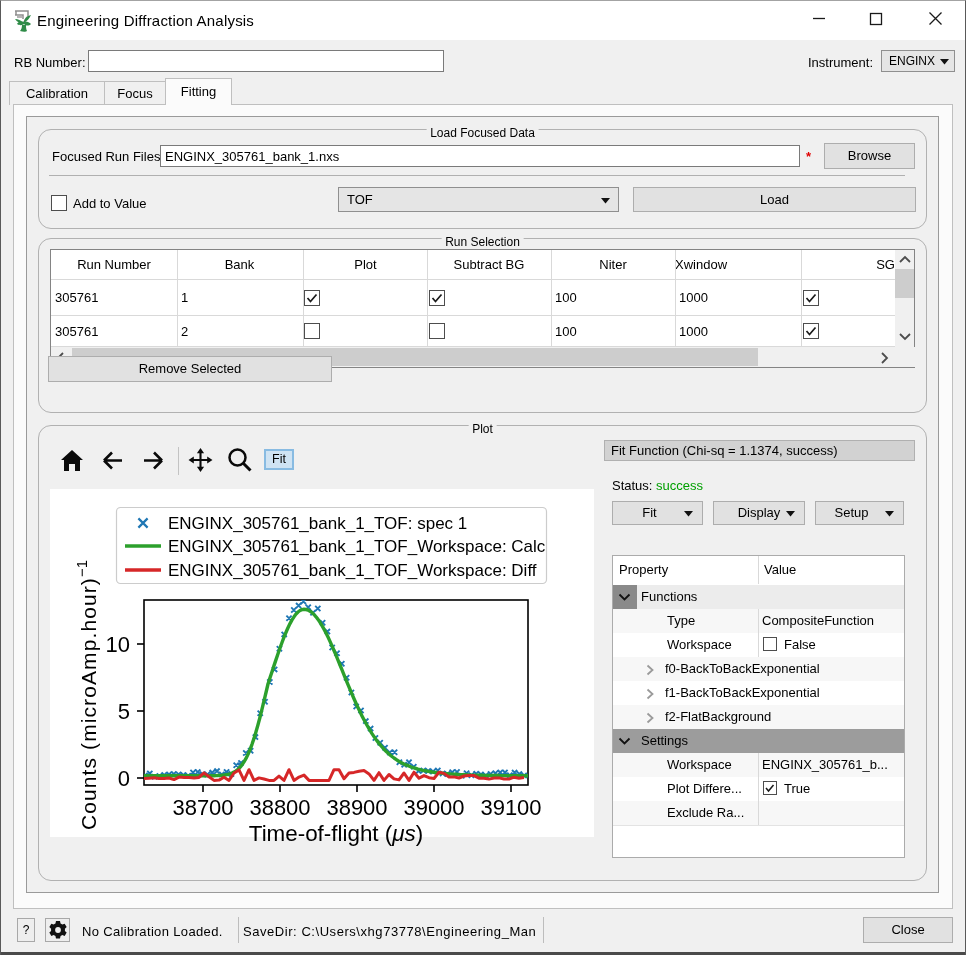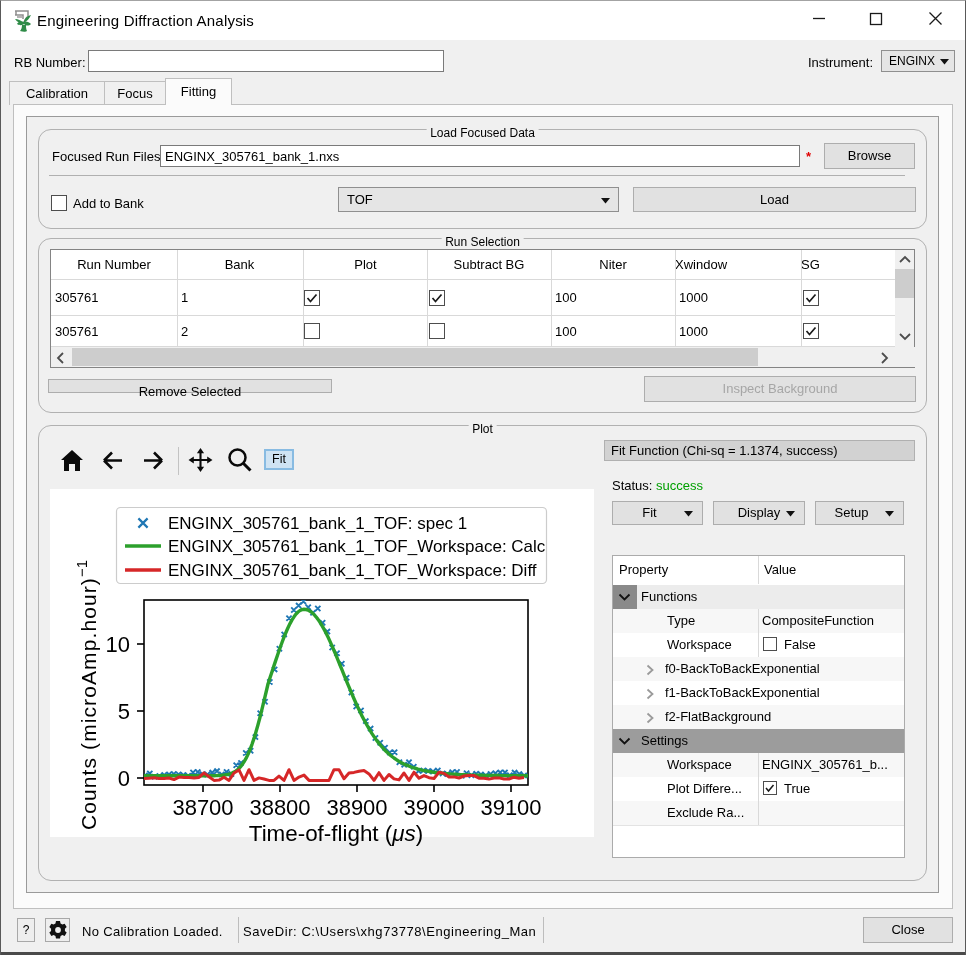--- a/index.html
+++ b/index.html
@@ -46,39 +46,39 @@
 <div class="abs" style="left:25px;top:115px;width:913px;height:777px;background:#f0f0f0;border:1px solid #9a9a9a"></div>
 <div class="grp" style="left:37px;top:128px;width:889px;height:100px">
       <span class="leg">Load Focused Data</span>
     </div>
 <div class="abs t13" style="left:51px;top:148px">Focused Run Files</div>
 <div class="input t13" style="left:159px;top:144px;width:285px;height:22px;width:640px;padding:3px 0 0 4px">ENGINX_305761_bank_1.nxs</div>
 <div class="abs" style="left:805px;top:148px;color:#e00000;font-size:13px;font-weight:bold">*</div>
 <div class="btn t13" style="left:823px;top:142px;width:91px;height:26px;line-height:24px">Browse</div>
 <div class="abs" style="left:48px;top:174px;width:856px;height:1px;background:#b0b0b0"></div>
 <div class="cb" style="left:50px;top:194px;width:16px;height:16px"></div>
-<div class="abs t13" style="left:72px;top:195px">Add to Bank</div>
+<div class="abs t13" style="left:72px;top:195px">Add to Value</div>
 <div class="combo t13" style="left:337px;top:186px;width:281px;height:25px">
       <span style="position:absolute;left:8px;top:4px">TOF</span>
 <svg class="abs" style="right:8px;top:10px" width="9" height="6">
         <path d="M0 0 L9 0 L4.5 5.5 Z" fill="#111"></path>
       </svg>
     </div>
 <div class="btn t13" style="left:632px;top:186px;width:283px;height:25px;line-height:23px">Load</div>
 <div class="grp" style="left:37px;top:237px;width:889px;height:175px">
       <span class="leg">Run Selection</span>
     </div>
 <div class="abs" style="left:49px;top:248px;width:865px;height:119px;background:#fff;border:1px solid #848484"></div>
 <div class="abs t13" style="left:50px;top:256px;width:126px;text-align:center">Run Number</div>
 <div class="abs t13" style="left:176px;top:256px;width:125px;text-align:center">Bank</div>
 <div class="abs t13" style="left:302px;top:256px;width:125px;text-align:center">Plot</div>
 <div class="abs t13" style="left:426px;top:256px;width:124px;text-align:center">Subtract BG</div>
 <div class="abs t13" style="left:550px;top:256px;width:124px;text-align:center">Niter</div>
 <div class="abs t13" style="left:674px;top:256px;width:126px;">Xwindow</div>
-<div class="abs t13" style="left:800px;top:256px;width:94px;text-align:left">SG</div>
+<div class="abs t13" style="left:800px;top:256px;width:94px;text-align:right">SG</div>
 <div class="abs" style="left:176px;top:249px;width:1px;height:97px;background:#d9d9d9"></div>
 <div class="abs" style="left:302px;top:249px;width:1px;height:97px;background:#d9d9d9"></div>
 <div class="abs" style="left:426px;top:249px;width:1px;height:97px;background:#d9d9d9"></div>
 <div class="abs" style="left:550px;top:249px;width:1px;height:97px;background:#d9d9d9"></div>
 <div class="abs" style="left:674px;top:249px;width:1px;height:97px;background:#d9d9d9"></div>
 <div class="abs" style="left:800px;top:249px;width:1px;height:97px;background:#d9d9d9"></div>
 <div class="abs" style="left:50px;top:278px;width:844px;height:1px;background:#d9d9d9"></div>
 <div class="abs" style="left:50px;top:314px;width:844px;height:1px;background:#d9d9d9"></div>
 <div class="abs" style="left:50px;top:345px;width:844px;height:1px;background:#d9d9d9"></div>
 <div class="abs t13" style="left:54px;top:289px">305761</div>
@@ -120,22 +120,21 @@
       <path d="M1 2 L6 7 L11 2" stroke="#4d4d4d" stroke-width="1.8" fill="none"></path>
     </svg>
 <div class="abs" style="left:50px;top:346px;width:864px;height:20px;background:#f0f0f0"></div>
 <svg class="abs" style="left:55px;top:351px" width="9" height="12">
       <path d="M7 1 L2 6 L7 11" stroke="#4d4d4d" stroke-width="1.8" fill="none"></path>
     </svg>
 <div class="abs" style="left:71px;top:347px;width:686px;height:18px;background:#cdcdcd"></div>
 <svg class="abs" style="left:879px;top:351px" width="9" height="12">
       <path d="M2 1 L7 6 L2 11" stroke="#4d4d4d" stroke-width="1.8" fill="none"></path>
     </svg>
-<div class="btn t13" style="left:47px;top:378px;width:284px;height:14px;line-height:24px">Remove Selected</div>
-<div class="btn t13" style="left:643px;top:375px;width:272px;height:26px;line-height:24px;color:#a6a6a6">Inspect Background</div>
+<div class="btn t13" style="left:47px;top:355px;width:284px;height:26px;line-height:24px">Remove Selected</div>
 <div class="grp" style="left:37px;top:424px;width:889px;height:456px">
       <span class="leg">Plot</span>
     </div>
 <svg class="abs" style="left:58px;top:446px" width="240" height="28" viewBox="0 0 240 28">
  <path d="M13 3 L24 13 L21 13 L21 24 L16 24 L16 17 L10 17 L10 24 L5 24 L5 13 L2 13 Z" fill="#0a0a0a"></path>
  <path d="M45 13.5 L63 13.5 M45 13.5 L53 5.5 M45 13.5 L53 21.5" stroke="#0a0a0a" stroke-width="2.6" fill="none"></path>
  <path d="M85 13.5 L103 13.5 M103 13.5 L95 5.5 M103 13.5 L95 21.5" stroke="#0a0a0a" stroke-width="2.6" fill="none"></path>
  <line x1="119.5" y1="-3" x2="119.5" y2="30" stroke="#c3c3c3" stroke-width="1"></line>
  <g fill="#0a0a0a">
   <path d="M133 13 L150 13 M141.5 4.5 L141.5 21.5" fill="none" stroke="#0a0a0a" stroke-width="2.1"></path>

